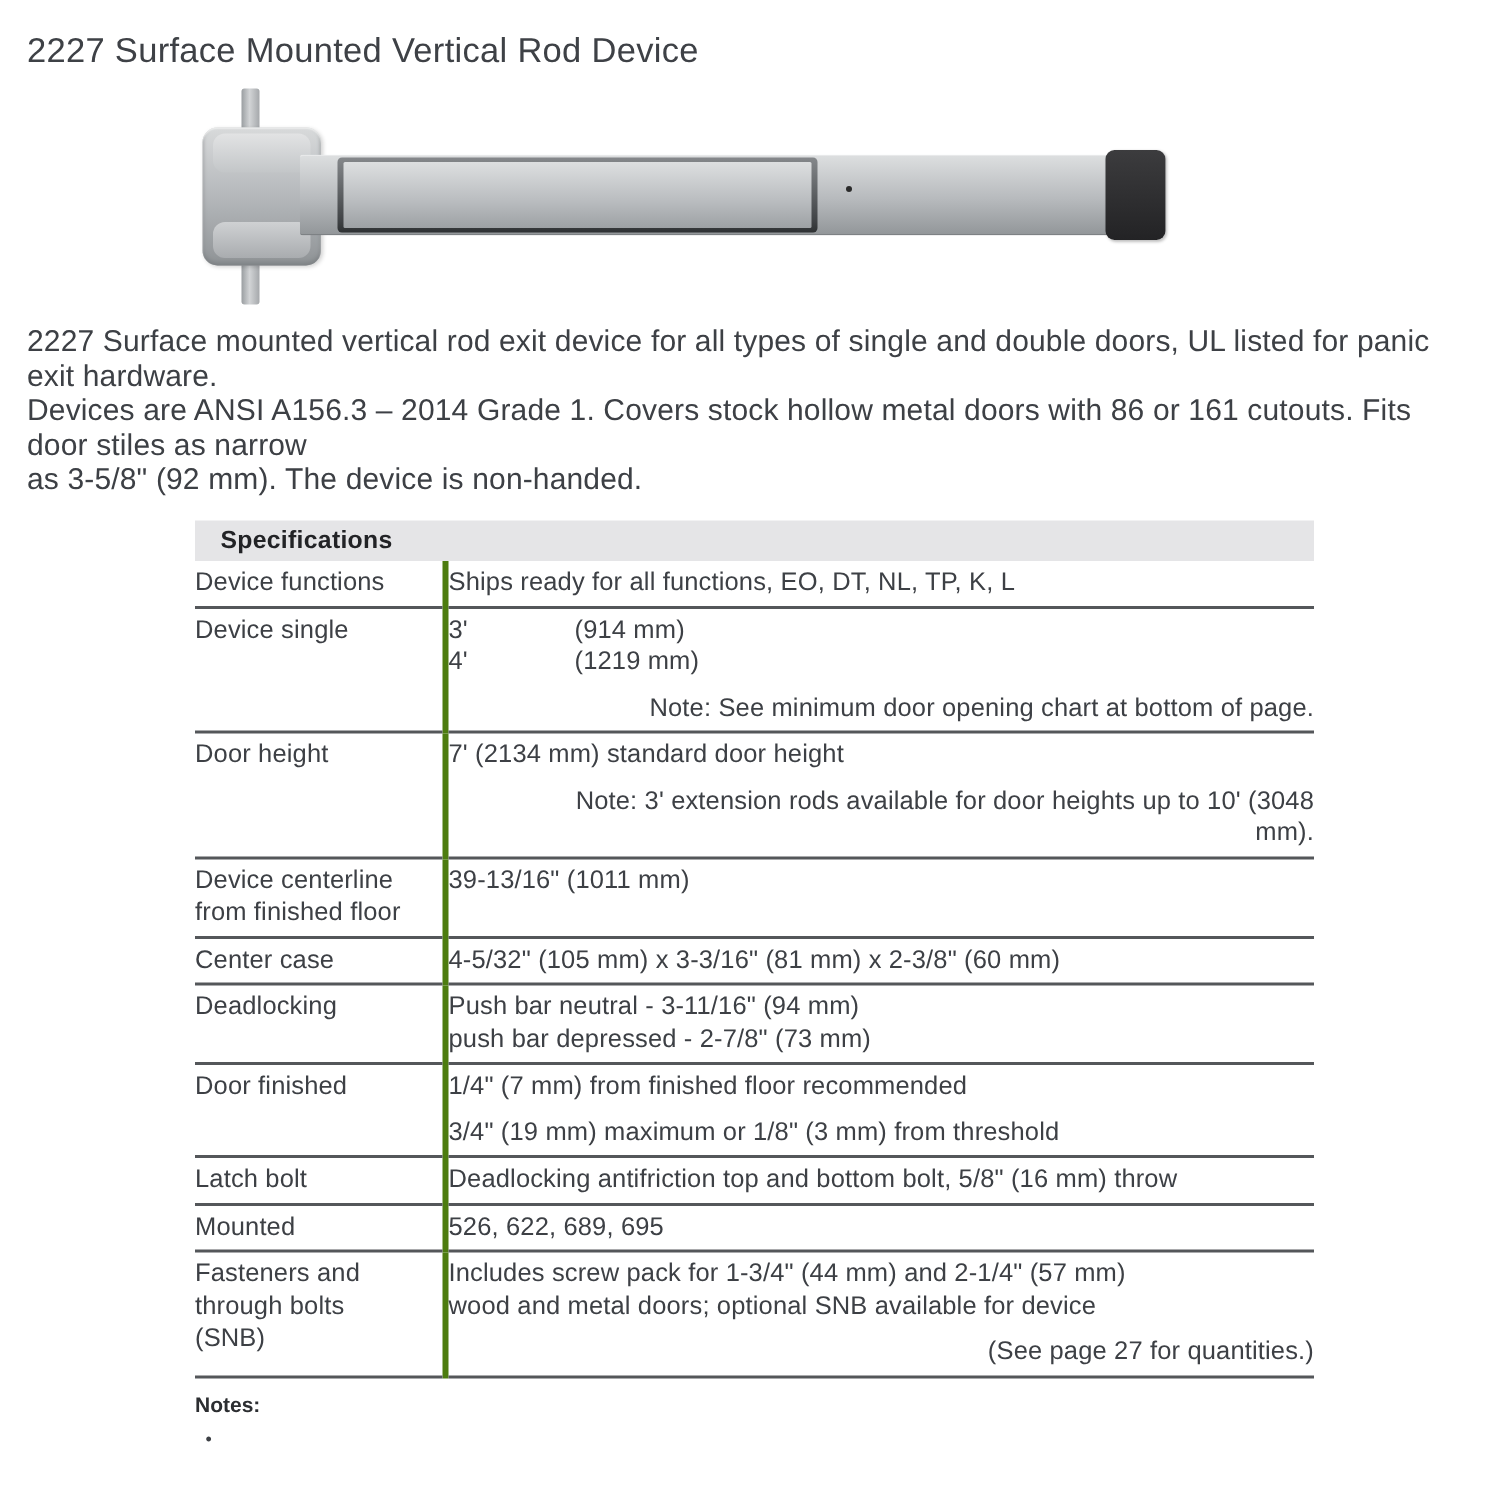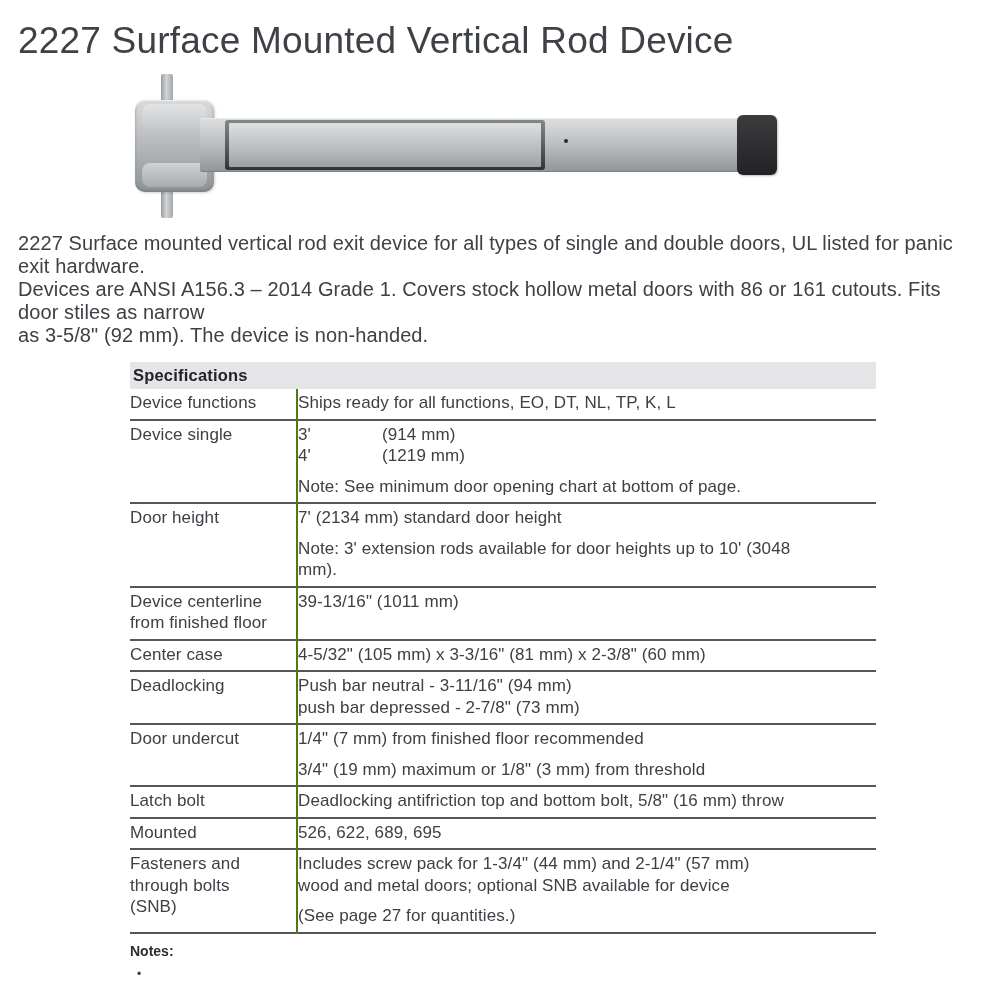--- a/index.html
+++ b/index.html
@@ -9,21 +9,21 @@
     height: 1000px;
     font-family: "Liberation Sans", sans-serif;
     color: #3d4045;
     overflow: hidden;
   }
   .page { position: relative; width: 1000px; height: 1000px; }
 
   
   .title {
     margin: 20px 0 0 18px;
-    font-size: 37px;
+    font-size: 23px;
     font-weight: 400;
     letter-spacing: 0.2px;
     color: #3e4146;
   }
 
   
   .figure {
     position: relative;
     margin: 12px 0 0 130px;
     width: 662px;
@@ -88,45 +88,45 @@
     letter-spacing: 0.1px;
     white-space: pre-line;
   }
 
   
   .specs { margin: 15px 0 0 130px; width: 746px; }
   .specs-heading {
     background: #e5e5e7;
     height: 27px;
     line-height: 27px;
-    padding-left: 3px;
+    padding-left: 17px;
     font-size: 16.5px;
     font-weight: 700;
     color: #222326;
     letter-spacing: 0.2px;
   }
   table.spec-table {
     width: 746px;
     border-collapse: collapse;
     font-size: 17px;
     line-height: 21.5px;
     color: #3d4045;
     letter-spacing: 0.1px;
   }
   table.spec-table tr { border-bottom: 2px solid #54575a; }
   table.spec-table td { vertical-align: top; padding: 3px 0 5px 0; }
   td.c-label {
     width: 167px;
     padding-left: 3px;
     padding-right: 12px;
-    border-right: 2px solid #4d7c0f;
+    border-right: 4px solid #4d7c0f;
     white-space: pre-line;
   }
   td.c-value { padding-left: 9px; }
-  .val-note { margin-top: 9px; white-space: pre-line; }
+  .val-note { margin-top: 9px; white-space: pre-line; text-align: right; }
   .gap-top { margin-top: 9px; }
   .opt-row { display: flex; }
   .opt-size { display: inline-block; width: 84px; }
 
   
   .notes { margin: 9px 0 0 130px; width: 690px; }
   .notes-heading { font-size: 14px; font-weight: 700; color: #2c2e31; }
   .notes-list { list-style: none; margin-top: 5px; }
   .notes-list li {
     position: relative;
@@ -214,21 +214,21 @@
 
       <tr>
         <td class="c-label">Deadlocking</td>
         <td class="c-value">
           <div>Push bar neutral - 3-11/16" (94 mm)</div>
           <div>push bar depressed - 2-7/8" (73 mm)</div>
         </td>
       </tr>
 
       <tr>
-        <td class="c-label">Door undercut</td>
+        <td class="c-label">Door finished</td>
         <td class="c-value">
           <div>1/4" (7 mm) from finished floor recommended</div>
           <div class="gap-top">3/4" (19 mm) maximum or 1/8" (3 mm) from threshold</div>
         </td>
       </tr>
 
       <tr>
         <td class="c-label">Latch bolt</td>
         <td class="c-value">Deadlocking antifriction top and bottom bolt, 5/8" (16 mm) throw</td>
       </tr>

